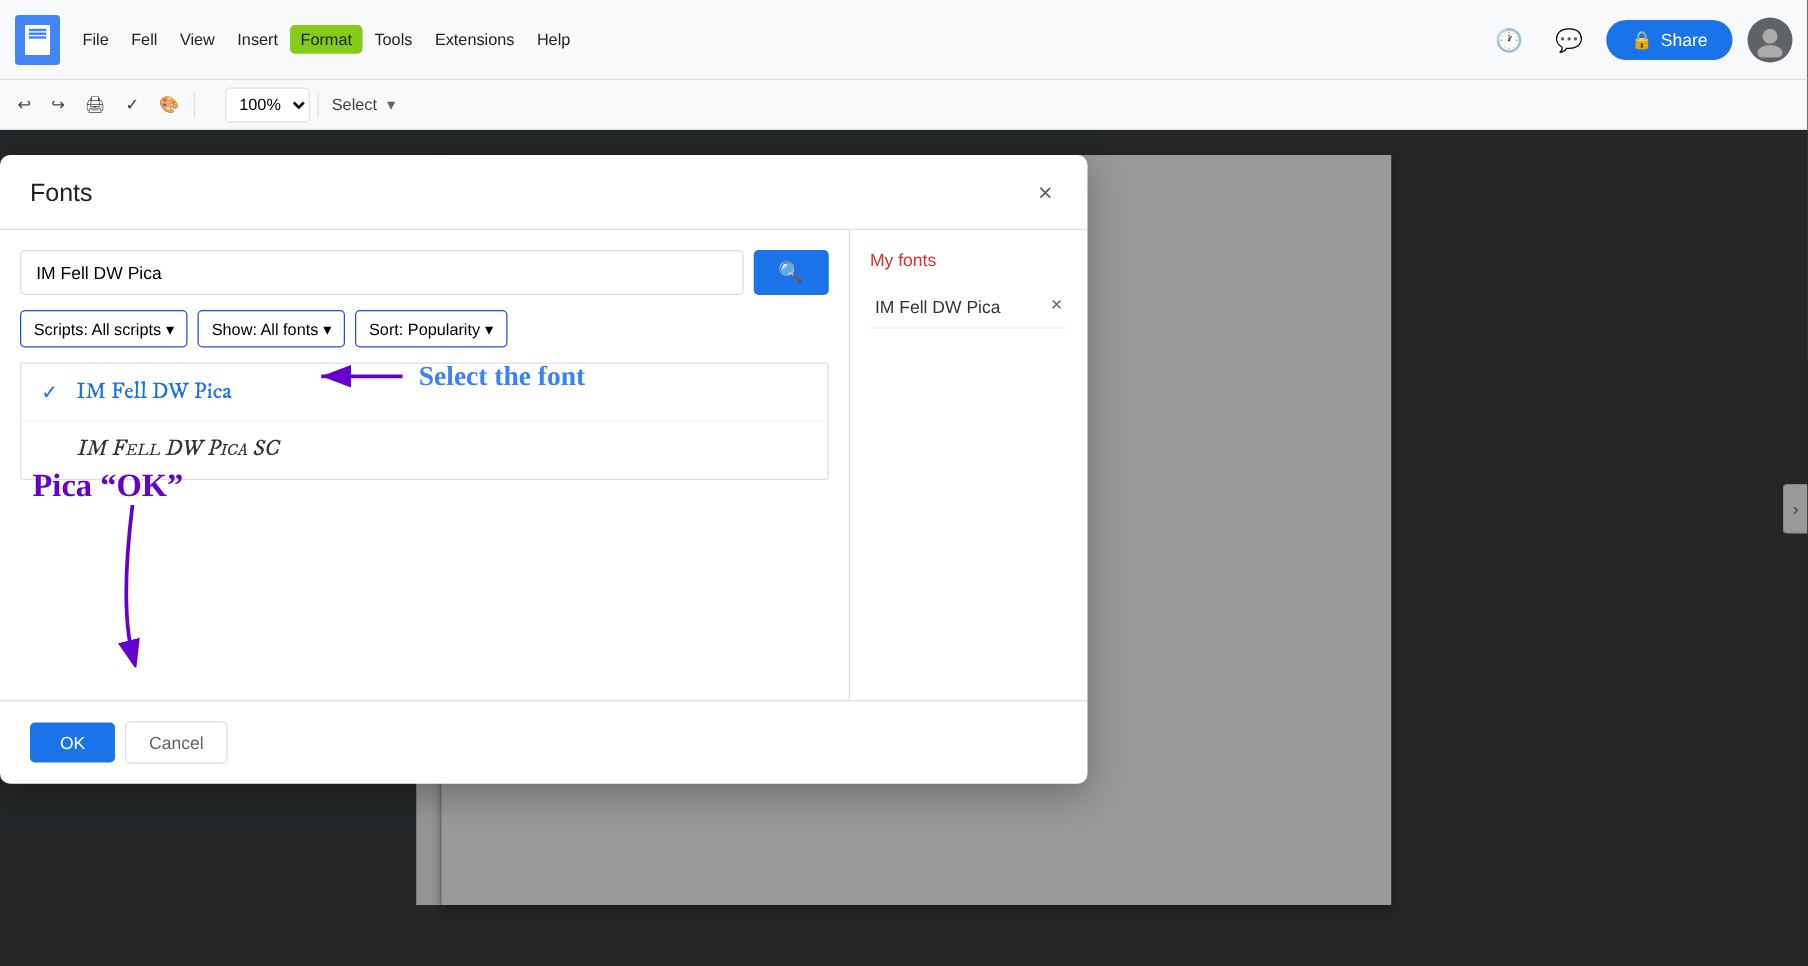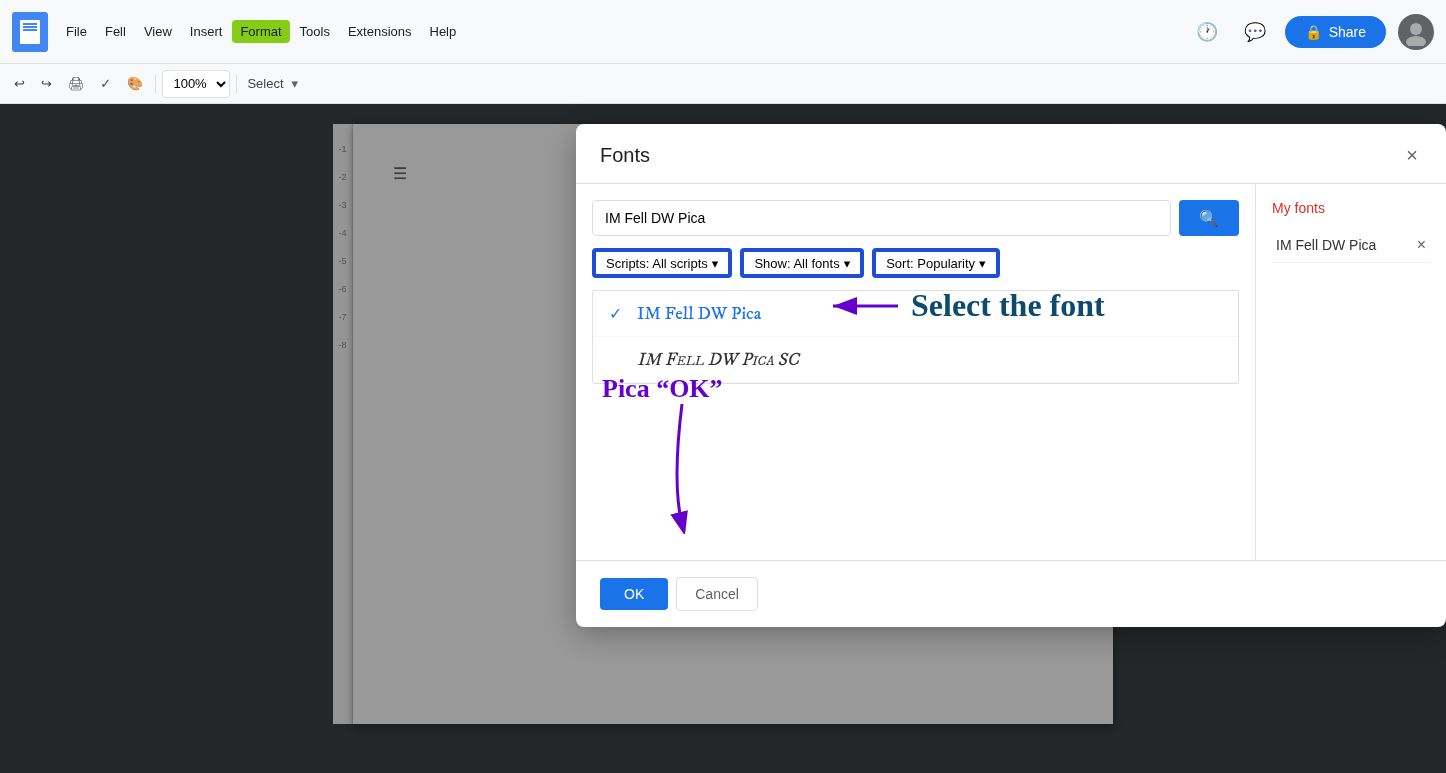--- a/index.html
+++ b/index.html
@@ -67,21 +67,21 @@
       border-bottom: 1px solid #e0e0e0;
     }
     .toolbar-btn {
       height: 28px; padding: 0 6px; border-radius: 4px; cursor: pointer;
       display: flex; align-items: center; justify-content: center;
       font-size: 13px; color: #444;
       border: none; background: transparent;
     }
     .zoom-select {
       height: 28px; border: 1px solid #e0e0e0; border-radius: 4px; padding: 0 6px;
-      font-size: 13px; background: white; cursor: pointer;
+      font-size: 13px; background: white; cursor: pointer; margin-left: 18px;
     }
     .toolbar-divider { width: 1px; height: 20px; background: #e0e0e0; margin: 0 2px; }
 
     
     .main-area {
       display: flex;
       background: #3c4043;
       height: calc(773px - 104px);
       position: relative;
     }
@@ -117,21 +117,21 @@
     }
     .list-icon { color: #5f6368; font-size: 16px; }
 
     
     .modal-overlay {
       position: absolute;
       top: 0; left: 0; right: 0; bottom: 0;
       background: rgba(0,0,0,0.4);
       display: flex;
       align-items: flex-start;
-      justify-content: flex-end;
+      justify-content: flex-start;
       padding-top: 20px;
       z-index: 100;
     }
     .modal {
       background: white;
       border-radius: 8px;
       width: 870px;
       max-height: 680px;
       box-shadow: 0 8px 32px rgba(0,0,0,0.3);
       display: flex;
@@ -181,21 +181,21 @@
       background: #1a73e8; border: none; border-radius: 4px;
       cursor: pointer; color: white; font-size: 16px;
       display: flex; align-items: center; justify-content: center;
     }
     .filter-row {
       display: flex;
       gap: 8px;
       margin-bottom: 12px;
     }
     .filter-btn {
-      height: 30px; border: 4px solid #1d4ed8; border-radius: 4px;
+      height: 30px; border: 1px solid #1d4ed8; border-radius: 4px;
       padding: 0 10px; font-size: 13px; background: white; cursor: pointer;
       display: flex; align-items: center; gap: 4px;
     }
 
     
     .font-list { flex: 1; overflow-y: auto; border: 1px solid #e0e0e0; border-radius: 2px; }
     .font-row {
       display: flex; align-items: center;
       padding: 10px 16px;
       cursor: pointer;
@@ -382,21 +382,21 @@
 
               <div style="position:absolute; left: 230px; top: -4px; pointer-events:none; display:flex; align-items:center; gap:8px; white-space:nowrap; z-index:200;">
                 <svg width="80" height="28">
                   <defs>
                     <marker id="arrowhead" markerWidth="8" markerHeight="6" refX="8" refY="3" orient="auto">
                       <polygon points="0 0, 8 3, 0 6" fill="#6600cc"></polygon>
                     </marker>
                   </defs>
                   <line x1="75" y1="14" x2="10" y2="14" stroke="#6600cc" stroke-width="3" marker-end="url(#arrowhead)"></line>
                 </svg>
-                <span class="annotation-text" style="font-family: 'Comic Sans MS', cursive; color:#0c4a6e; font-size:32px; font-weight:bold;">Select the font</span>
+                <span class="annotation-text" style="font-family: 'Comic Sans MS', cursive; color:#3b82f6; font-size:22px; font-weight:bold;">Select the font</span>
               </div>
             </div>
 
             <div class="font-row">
               <span class="check-mark"> </span>
               <span style="font-family: 'IM Fell DW Pica SC', Georgia, serif; font-size:18px; font-variant: small-caps; font-style: italic;">IM Fell DW Pica SC</span>
             </div>
           </div>
 
           <div style="position:relative; height:160px;">

